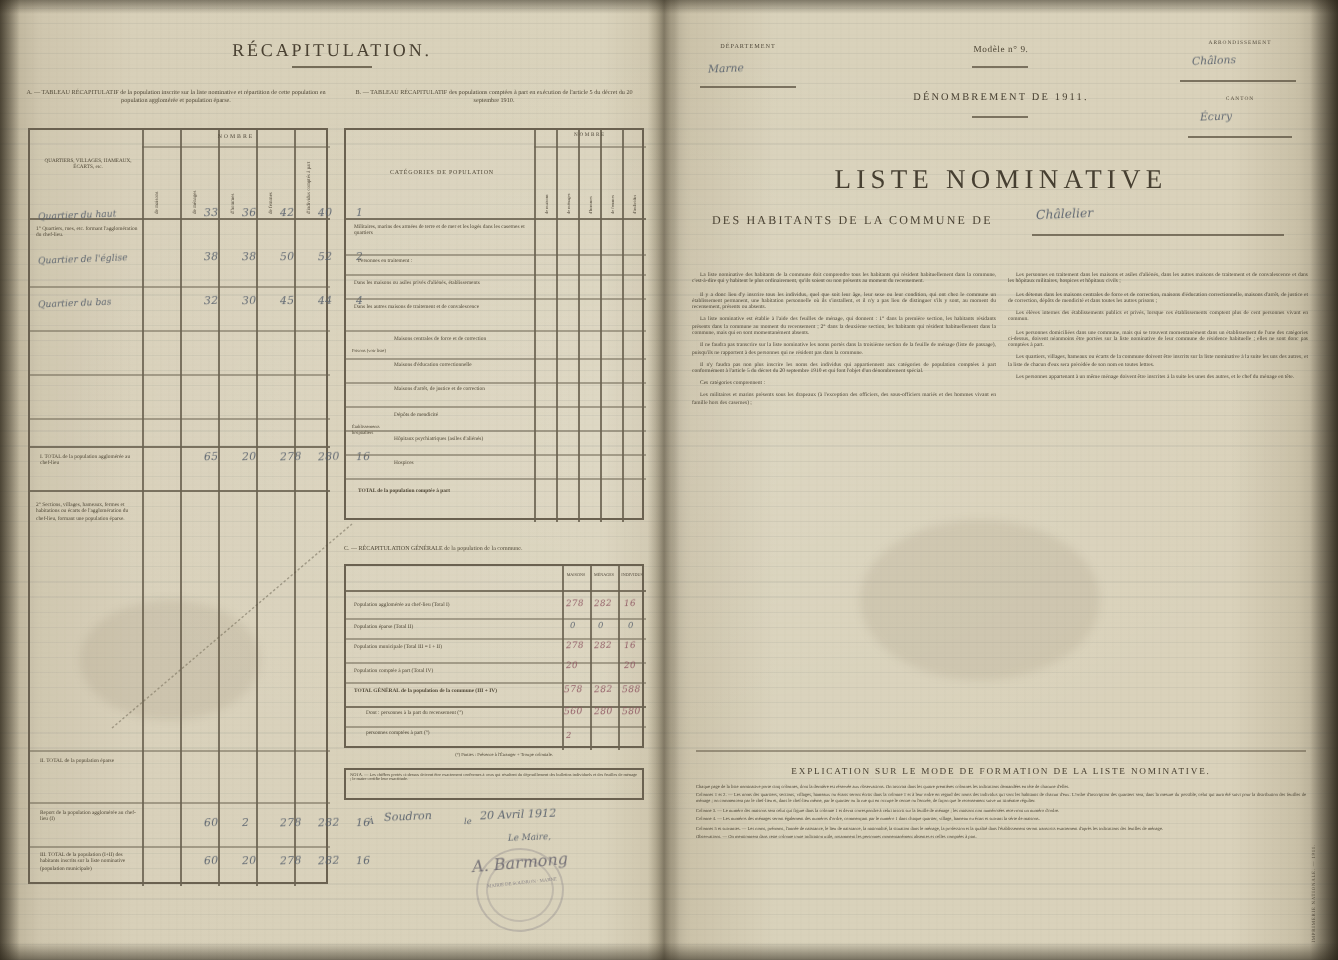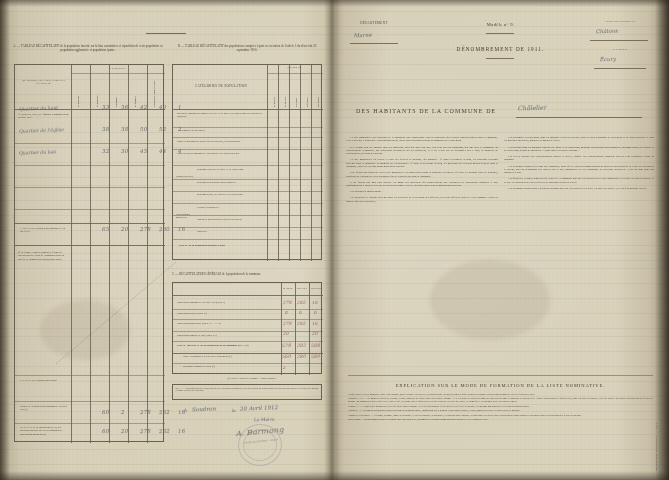--- a/index.html
+++ b/index.html
@@ -130,20 +130,21 @@
 </style>
 </head>
 <body>
 
 <div id="scan"></div>
 <div id="grain"></div>
 <div id="feint"></div>
 
 <div class="page" id="page-left">
 
+  <div id="recap-title">RÉCAPITULATION.</div>
   <div id="recap-rule"></div>
 
   <div class="sect-cap" style="left:6px; top:44px; width:152px;">A. — TABLEAU RÉCAPITULATIF de la population inscrite sur la liste nominative et répartition de cette population en population agglomérée et population éparse.</div>
   <div class="sect-cap" style="left:166px; top:44px; width:150px;">B. — TABLEAU RÉCAPITULATIF des populations comptées à part en exécution de l'article 5 du décret du 20 septembre 1910.</div>
 
   <div class="tbl-box" style="left:8px; top:64px; width:150px; height:378px;">
 
     <div class="hline" style="left:0; top:44px; width:150px;"></div>
     <div class="hline thin" style="left:56px; top:8px; width:94px;"></div>
 
@@ -349,20 +350,21 @@
 
   <div class="rp-label" style="left:254px; top:48px; width:56px; font-size:2.7px;">CANTON</div>
   <div class="hw" style="left:262px; top:56px; font-size:5.4px;">Écury</div>
   <div class="rp-rule" style="left:256px; top:68px; width:52px;"></div>
 
   <div id="modele">Modèle n° 9.</div>
   <div class="rp-rule" style="left:148px; top:33px; width:28px;"></div>
   <div id="denom">DÉNOMBREMENT DE 1911.</div>
   <div class="rp-rule" style="left:148px; top:58px; width:28px;"></div>
 
+  <div id="mainttl">LISTE NOMINATIVE</div>
   <div id="subttl">
     <span>DES HABITANTS DE LA COMMUNE DE</span>
   </div>
   <div class="hw" style="left:180px; top:104px; font-size:6.2px;">Châlelier</div>
   <div class="rp-rule" style="left:178px; top:117px; width:126px;"></div>
 
   <div class="bodytext" style="left:8px; top:136px; width:152px;">
     <p>La liste nominative des habitants de la commune doit comprendre tous les habitants qui résident habituellement dans la commune, c'est-à-dire qui y habitent le plus ordinairement, qu'ils soient ou non présents au moment du recensement.</p>
     <p>Il y a donc lieu d'y inscrire tous les individus, quel que soit leur âge, leur sexe ou leur condition, qui ont chez le commune un établissement permanent, une habitation personnelle où ils s'installent, et il n'y a pas lieu de distinguer s'ils y sont, au moment du recensement, présents ou absents.</p>
     <p>La liste nominative est établie à l'aide des feuilles de ménage, qui donnent : 1° dans la première section, les habitants résidants présents dans la commune au moment du recensement ; 2° dans la deuxième section, les habitants qui résident habituellement dans la commune, mais qui en sont momentanément absents.</p>

